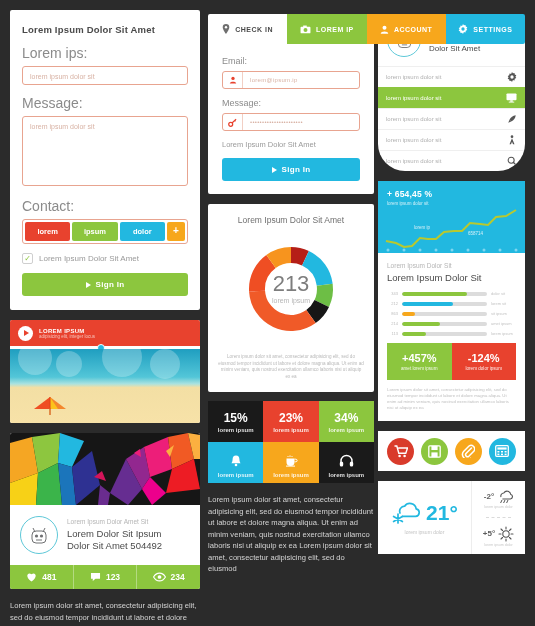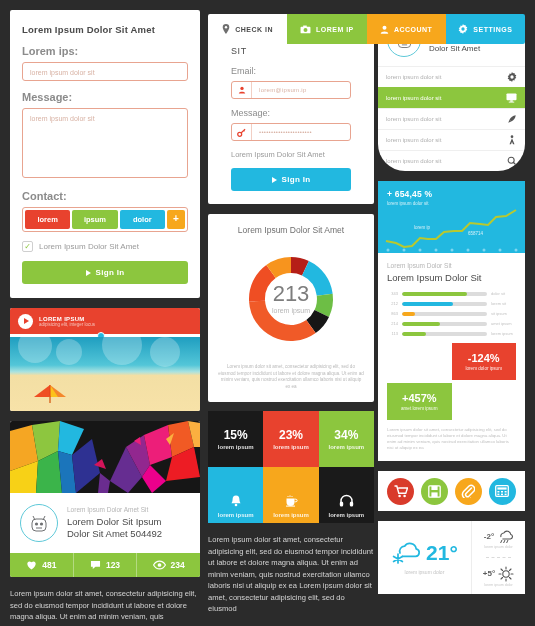--- a/index.html
+++ b/index.html
@@ -14,21 +14,21 @@
 
   
   .card { background: #ffffff; border-radius: 2px; }
   .col-left  { position: absolute; left: 10px;  top: 10px;  width: 190px; }
   .col-mid   { position: absolute; left: 208px; top: 14px;  width: 166px; }
   .col-right { position: absolute; left: 378px; top: 14px;  width: 147px; }
 
   
   .form-card { padding: 14px 12px 14px 12px; }
   .form-title { font-size: 9.5px; font-weight: bold; color: #4a4a4a; margin-bottom: 10px; letter-spacing: .2px; }
-  .form-label { font-size: 11px; color: #8b8b8b; margin-bottom: 5px; font-weight: bold; }
+  .form-label { font-size: 14px; color: #8b8b8b; margin-bottom: 5px; }
   .inp {
     border: 1px solid #e8a490; border-radius: 3px;
     font-size: 7px; color: #d8b2a4; padding: 6px 7px;
     background: #fff; width: 100%;
   }
   .inp.text { height: 19px; line-height: 7px; }
   .inp.area { height: 70px; margin-bottom: 12px; }
   .mb10 { margin-bottom: 10px; }
 
   .chipbar {
@@ -89,37 +89,37 @@
 
   
   .topnav { display: flex; height: 30px; border-radius: 2px; overflow: hidden; }
   .nav-item { flex: 1; display: flex; align-items: center; justify-content: center; gap: 5px; font-size: 7px; font-weight: bold; letter-spacing: .5px; }
   .nav-item.white { background: #fff; color: #4a4a4a; }
   .nav-item.green { background: #8cc63e; color: #fff; }
   .nav-item.amber { background: #f7a71c; color: #fff; }
   .nav-item.cyan  { background: #22b8e0; color: #fff; }
 
   
-  .login-card { margin-top: 10px; padding: 12px 23px 13px; }
+  .login-card { margin-top: 10px; padding: 12px 14px 13px; }
   .login-title { font-size: 9px; color: #4a4a4a; letter-spacing: .6px; margin-bottom: 10px; }
   .lbl { font-size: 9px; color: #8b8b8b; margin-bottom: 5px; }
   .ifield { display: flex; border: 1px solid #e8a490; border-radius: 3px; height: 18px; align-items: center; margin-bottom: 9px; }
   .ifield .ic { width: 20px; display: flex; align-items: center; justify-content: center; border-right: 1px solid #f2cfc4; height: 100%; }
   .ifield .v { font-size: 6px; color: #d8b2a4; padding-left: 7px; letter-spacing: .3px; }
   .login-note { font-size: 7.5px; color: #9a9a9a; margin-bottom: 9px; }
 
   
   .donut-card { margin-top: 10px; padding: 11px 10px 12px; }
   .donut-title { font-size: 8.5px; color: #6f6f6f; text-align: center; margin-bottom: 8px; }
   .donut-wrap { display: flex; justify-content: center; }
   .donut-body { font-size: 4.6px; color: #b9b9b9; line-height: 6.6px; text-align: center; margin-top: 9px; }
 
   
   .tiles { margin-top: 9px; display: grid; grid-template-columns: 1fr 1fr 1fr; }
-  .tile { height: 56px; display: flex; flex-direction: column; align-items: center; justify-content: center; gap: 2px; }
+  .tile { height: 41px; display: flex; flex-direction: column; align-items: center; justify-content: center; gap: 2px; }
   .tile .big { font-size: 12px; font-weight: bold; color: #fff; }
   .tile .sm { font-size: 6px; color: rgba(255,255,255,.85); font-weight: bold; }
   .t-dark { background: #1a1a1a; } .t-red { background: #e8422e; }
   .t-grn { background: #8cc63e; } .t-cyan { background: #22b8e0; } .t-amb { background: #f7a71c; }
   .tile.icon { justify-content: flex-end; padding-bottom: 5px; gap: 4px; }
 
   
   .user-card { overflow: hidden; border-radius: 27px; }
   .user-head { display: flex; gap: 8px; padding: 9px 8px 9px 9px; align-items: center; }
   .uh-sub { font-size: 5.3px; color: #bdbdbd; margin-bottom: 2px; }
@@ -508,21 +508,21 @@
             <div class="prow">
               <div class="pnum">113</div>
               <div class="ptrack">
                 <div class="pfill" style="width: 28%; background: rgb(140, 198, 62);"></div>
               </div>
               <div class="plab">lorem ipsum</div>
             </div>
           </div>
 
         <div class="deltas">
-          <div class="delta" style="background:#8cc63e;margin-top:40px;">
+          <div class="delta" style="background:#8cc63e;">
             <div class="dv">+457%</div>
             <div class="dl">amet lorem ipsum</div>
           </div>
           <div class="delta" style="background:#e8422e;">
             <div class="dv">-124%</div>
             <div class="dl">lorem dolor ipsum</div>
           </div>
         </div>
 
         <div class="chart-foot">Lorem ipsum dolor sit amet, consectetur adipisicing elit, sed do eiusmod tempor incididunt ut labore et dolore magna aliqua. Ut enim ad minim veniam, quis nostrud exercitation ullamco laboris nisi ut aliquip ex ea</div>

